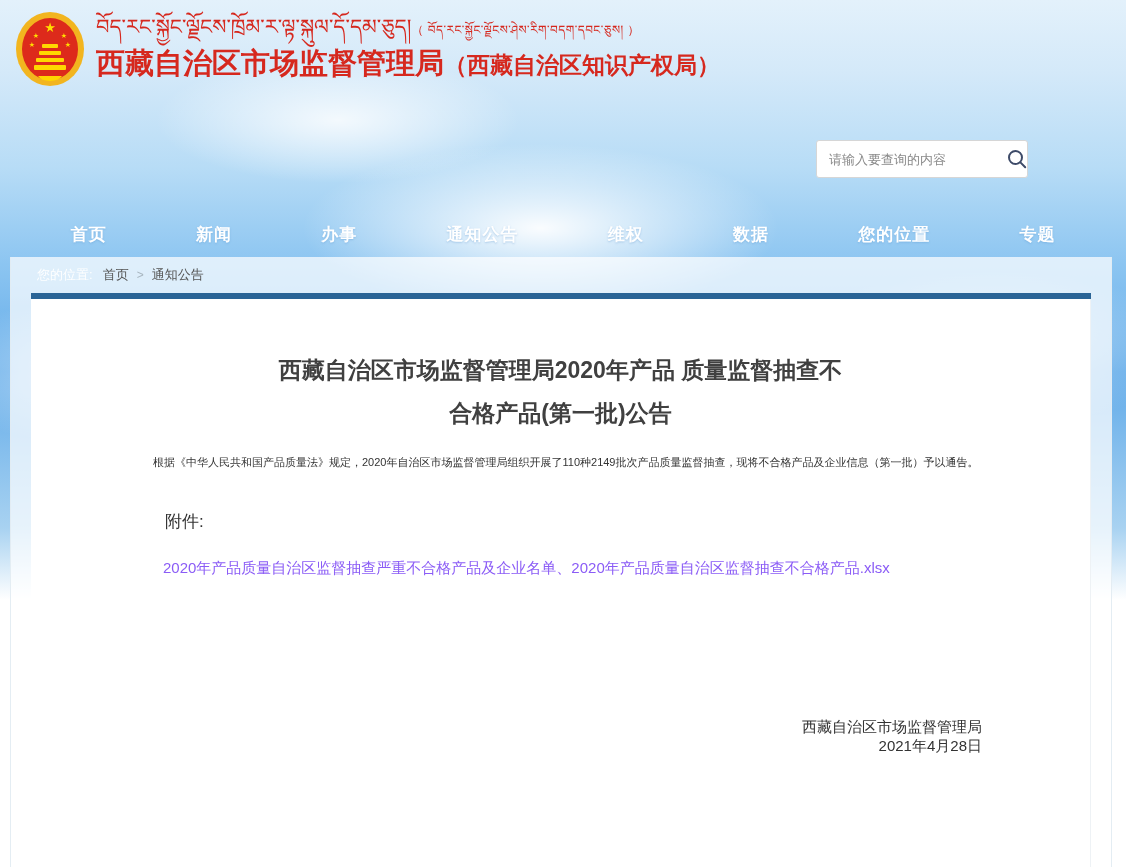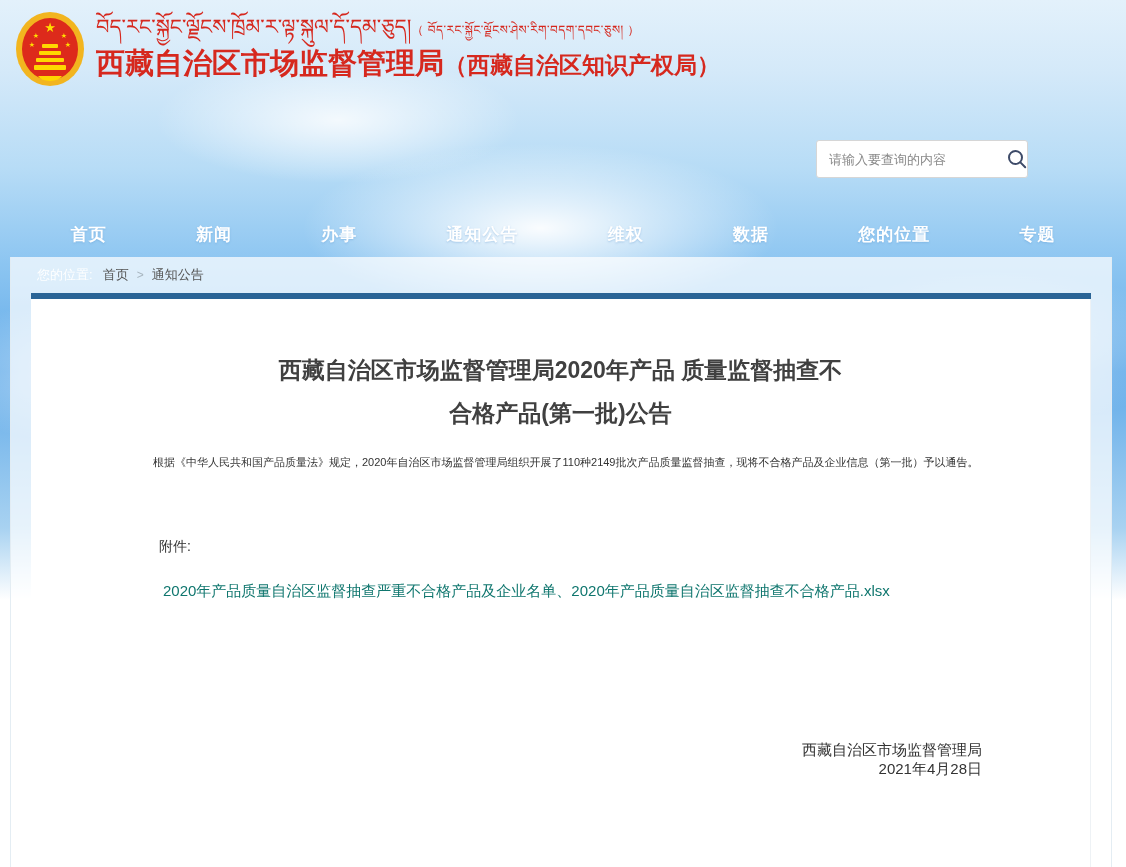--- a/index.html
+++ b/index.html
@@ -74,23 +74,23 @@
     background: #ffffff; border-right: 1px solid #eef2f5;
   }
 
   
   .article { padding: 0 100px; color: #333; }
   .article-title {
     margin-top: 50px; text-align: center; font-size: 23px; font-weight: bold;
     color: #404040; line-height: 1.85; white-space: pre-line;
   }
   .article-body { margin-top: 8px; font-size: 11px; line-height: 40px; text-indent: 2em; }
-  .attach-label { margin-top: 56px; font-size: 14px; text-indent: 2em; }
+  .attach-label { margin-top: 28px; font-size: 17px; text-indent: 2em; }
   .attach-link-row { margin-top: 26px; text-indent: 2em; }
-  .attach-link { font-size: 15px; color: #0f766e; text-decoration: none; cursor: pointer; }
+  .attach-link { font-size: 15px; color: #8b5cf6; text-decoration: none; cursor: pointer; }
   .signature { margin-top: 140px; text-align: right; font-size: 15px; padding-right: 8px; }
   .sig-date { text-align: right; font-size: 15px; padding-right: 8px; }
 </style>
 </head>
 <body>
 
 <div class="page">
 
   <div class="sky"></div>
 

